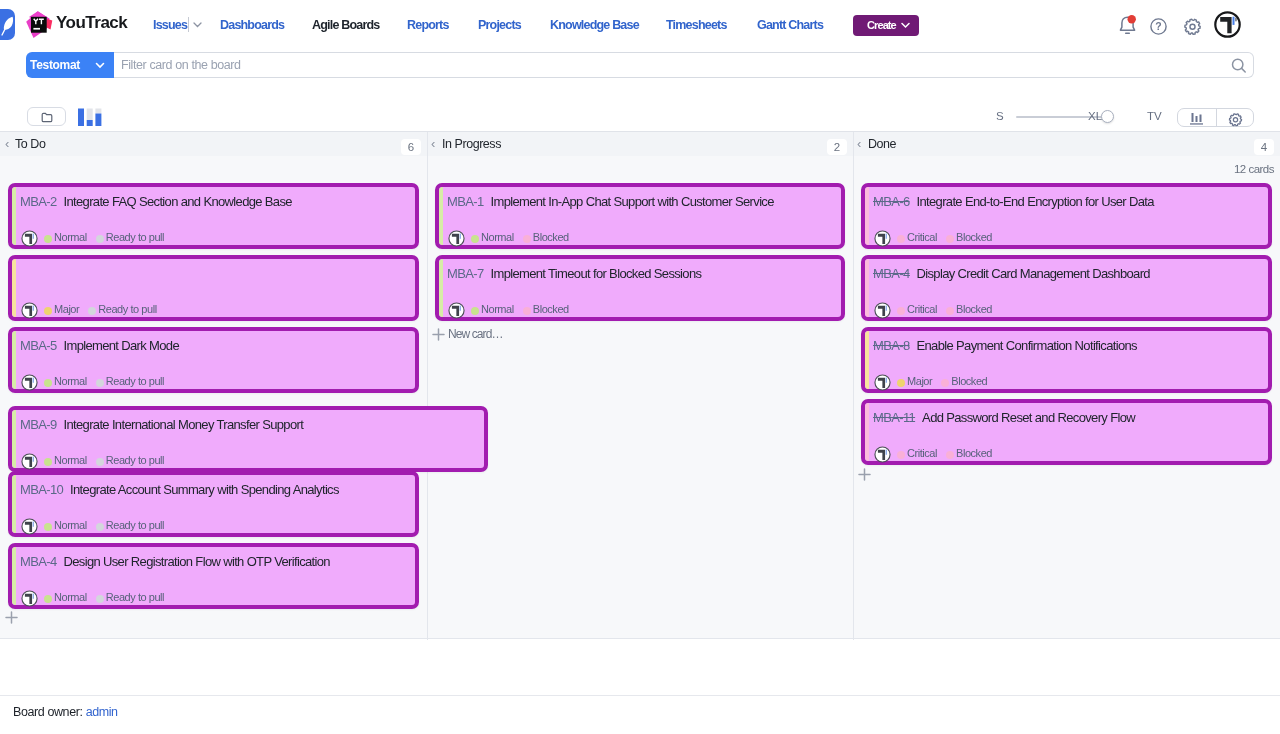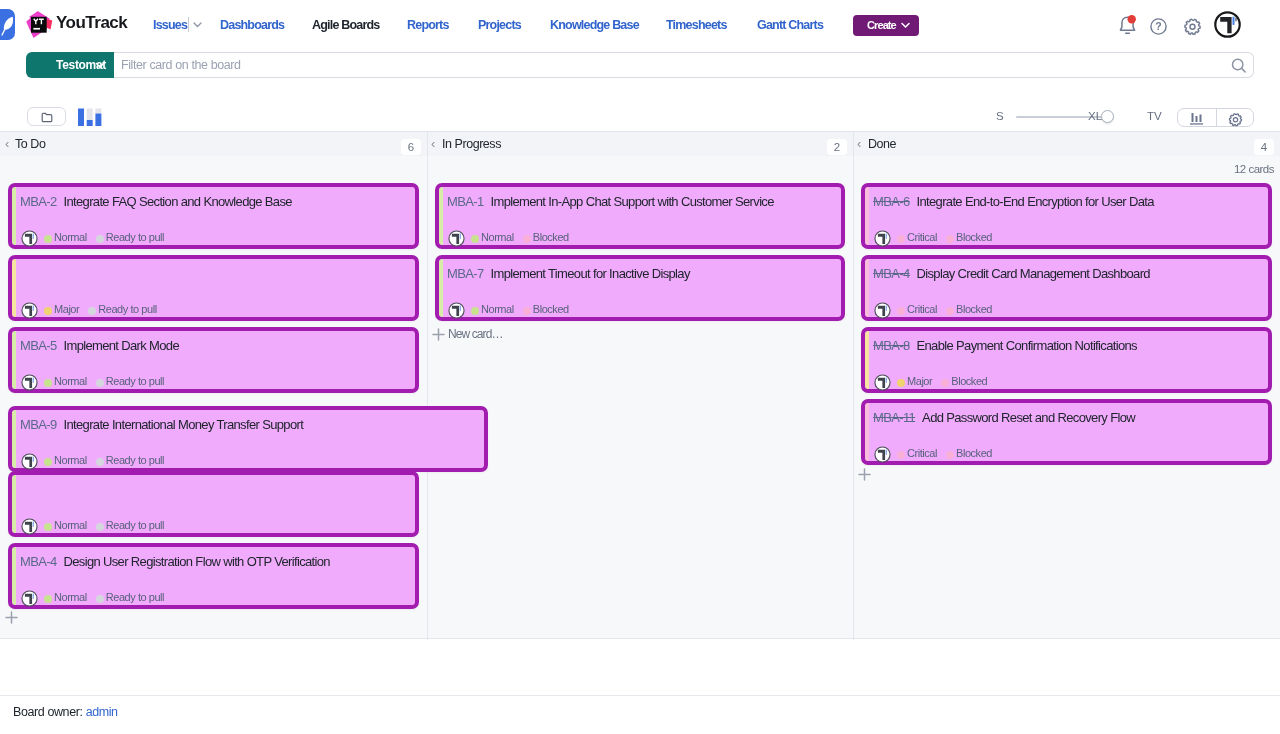--- a/index.html
+++ b/index.html
@@ -81,21 +81,21 @@
 <circle cx="12" cy="12.3" r="3.2" fill="none" stroke="#6f7990" stroke-width="1.8"></circle>
 </svg>
 
 <svg class="abs" style="left:1214px;top:11px" width="27" height="27" viewBox="0 0 27 27">
 <circle cx="13.5" cy="13.5" r="12.2" fill="#fff" stroke="#17181a" stroke-width="2.2"></circle>
 <path d="M6.2,5.9 L17.6,5.9 L17.6,22.2 L13.3,22.2 L13.3,10.8 L6.2,10.8 Z" fill="#212326"></path>
 <rect x="18.5" y="5.7" width="2" height="8.2" fill="#477fe8"></rect>
 <rect x="21.2" y="6.7" width="1.5" height="3.6" fill="#6a6f78"></rect>
 </svg>
 
-<div class="abs" style="left:26px;top:52px;width:88px;height:26px;background:#0f766e;border-radius:6px 0 0 6px;color:#fff;font-size:12px;font-weight:700;letter-spacing:-.3px;line-height:26px;padding-left:30px">Testomat
+<div class="abs" style="left:26px;top:52px;width:88px;height:26px;background:#3b82f6;border-radius:6px 0 0 6px;color:#fff;font-size:12px;font-weight:700;letter-spacing:-.3px;line-height:26px;padding-left:4px">Testomat
 <svg style="position:absolute;right:9px;top:10px" width="10" height="7" viewBox="0 0 10 7">
       <path d="M1.5,1.5 L5,5 L8.5,1.5" fill="none" stroke="#fff" stroke-width="1.6" stroke-linecap="round"></path>
     </svg>
 </div>
 <div class="abs" style="left:114px;top:52px;width:1140px;height:26px;background:#fff;border:1px solid #d7dbe2;border-left:none;border-radius:0 6px 6px 0">
 <span style="position:absolute;left:7px;top:5px;font-size:12.5px;color:#9aa2b1;letter-spacing:-.4px">Filter card on the board</span>
 <svg style="position:absolute;right:5px;top:4px" width="18" height="18" viewBox="0 0 18 18">
       <circle cx="7.7" cy="7.5" r="5.2" fill="none" stroke="#8b93a2" stroke-width="1.5"></circle>
       <path d="M11.6,11.4 L15.2,15" stroke="#8b93a2" stroke-width="1.5" stroke-linecap="round"></path>
     </svg>
@@ -203,20 +203,21 @@
           <rect x="18.5" y="5.7" width="2" height="8.2" fill="#86a9ea"></rect>
         </svg>
 <span class="dot g"></span>
         <span class="lbl">Normal</span>
         <span class="dot gr"></span>
         <span class="lbl">Ready to pull</span>
       </div>
     </div>
 <div class="card" style="left:8px;top:339px;width:411px">
       <div class="strip" style="background:#d7eca7"></div>
+<div class="crow"><span class="cid">MBA-10</span><span class="ctit">Integrate Account Summary with Spending Analytics</span></div>
 <div class="meta">
         <svg width="17" height="17" viewBox="0 0 27 27" style="margin-right:6px">
           <circle cx="13.5" cy="13.5" r="12" fill="#fff" stroke="#4a4e55" stroke-width="1.8"></circle>
           <path d="M6.2,5.9 L17.6,5.9 L17.6,22.2 L13.3,22.2 L13.3,10.8 L6.2,10.8 Z" fill="#3f434b"></path>
           <rect x="18.5" y="5.7" width="2" height="8.2" fill="#86a9ea"></rect>
         </svg>
 <span class="dot g"></span>
         <span class="lbl">Normal</span>
         <span class="dot gr"></span>
         <span class="lbl">Ready to pull</span>
@@ -251,21 +252,21 @@
           <rect x="18.5" y="5.7" width="2" height="8.2" fill="#86a9ea"></rect>
         </svg>
 <span class="dot g"></span>
         <span class="lbl">Normal</span>
         <span class="dot p"></span>
         <span class="lbl">Blocked</span>
       </div>
     </div>
 <div class="card" style="left:435px;top:123px;width:410px">
       <div class="strip" style="background:#d7eca7"></div>
-<div class="crow"><span class="cid">MBA-7</span><span class="ctit">Implement Timeout for Inactive Display</span></div>
+<div class="crow"><span class="cid">MBA-7</span><span class="ctit">Implement Timeout for Blocked Sessions</span></div>
 <div class="meta">
         <svg width="17" height="17" viewBox="0 0 27 27" style="margin-right:6px">
           <circle cx="13.5" cy="13.5" r="12" fill="#fff" stroke="#4a4e55" stroke-width="1.8"></circle>
           <path d="M6.2,5.9 L17.6,5.9 L17.6,22.2 L13.3,22.2 L13.3,10.8 L6.2,10.8 Z" fill="#3f434b"></path>
           <rect x="18.5" y="5.7" width="2" height="8.2" fill="#86a9ea"></rect>
         </svg>
 <span class="dot g"></span>
         <span class="lbl">Normal</span>
         <span class="dot p"></span>
         <span class="lbl">Blocked</span>

